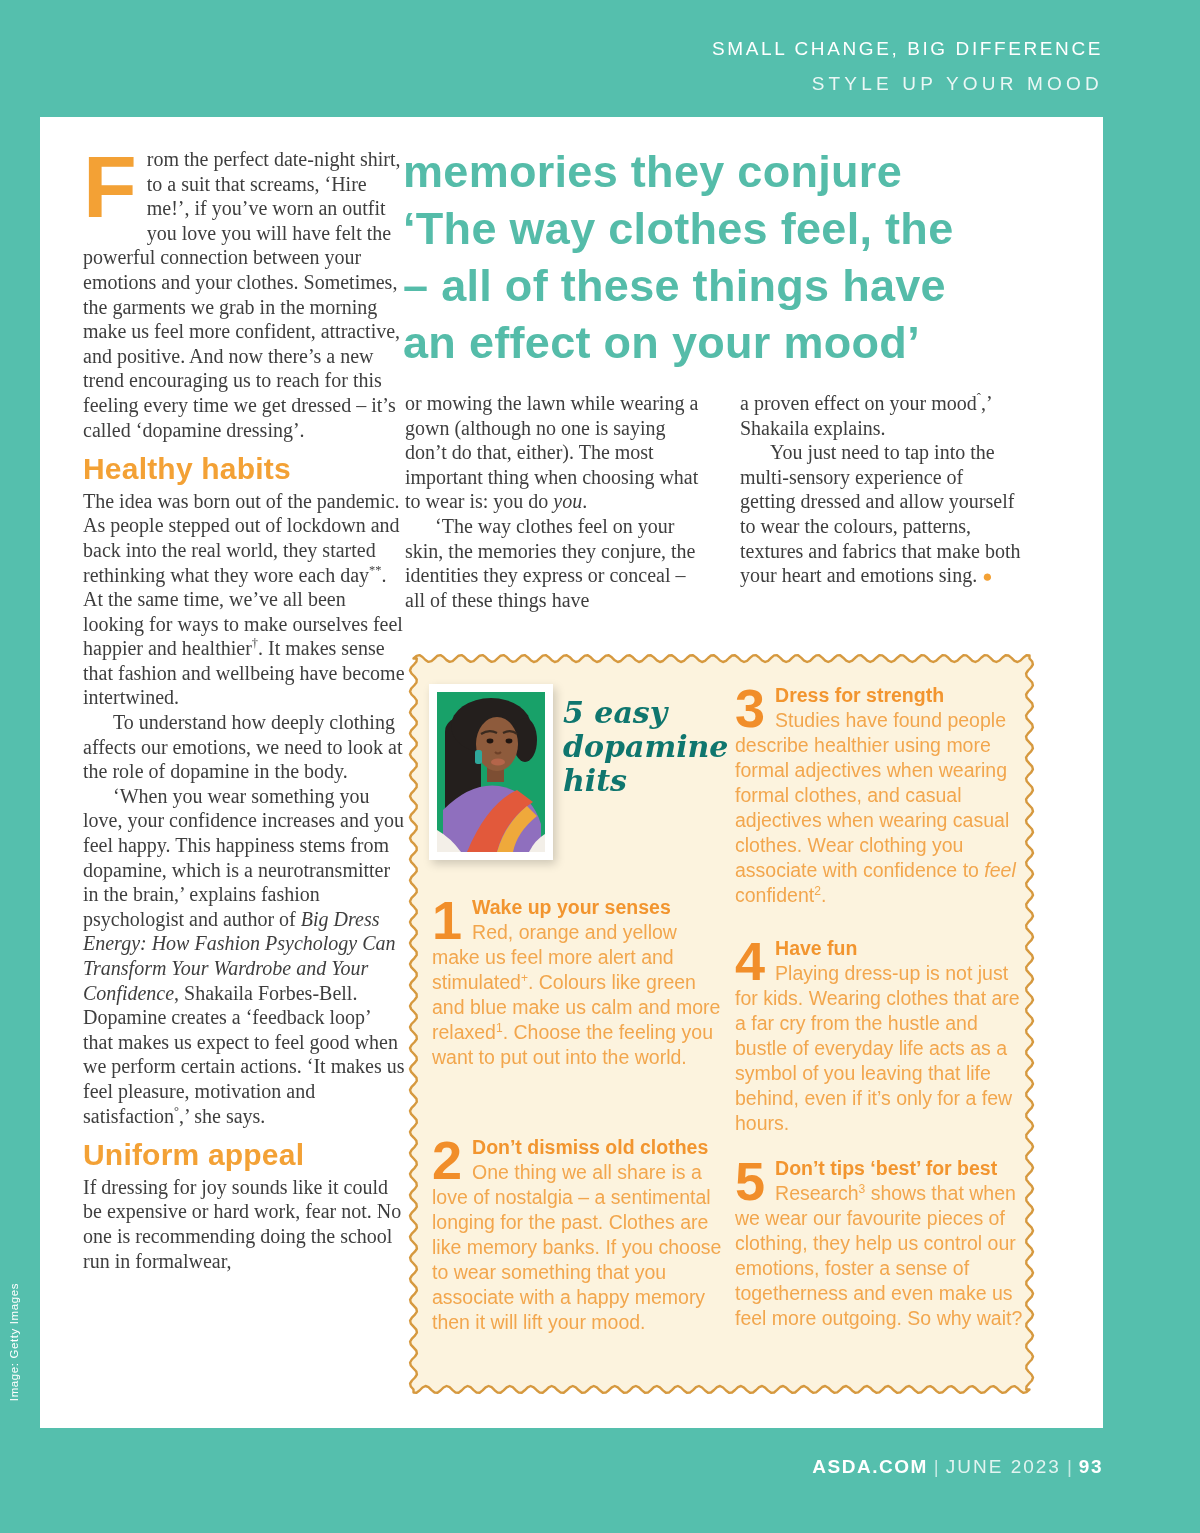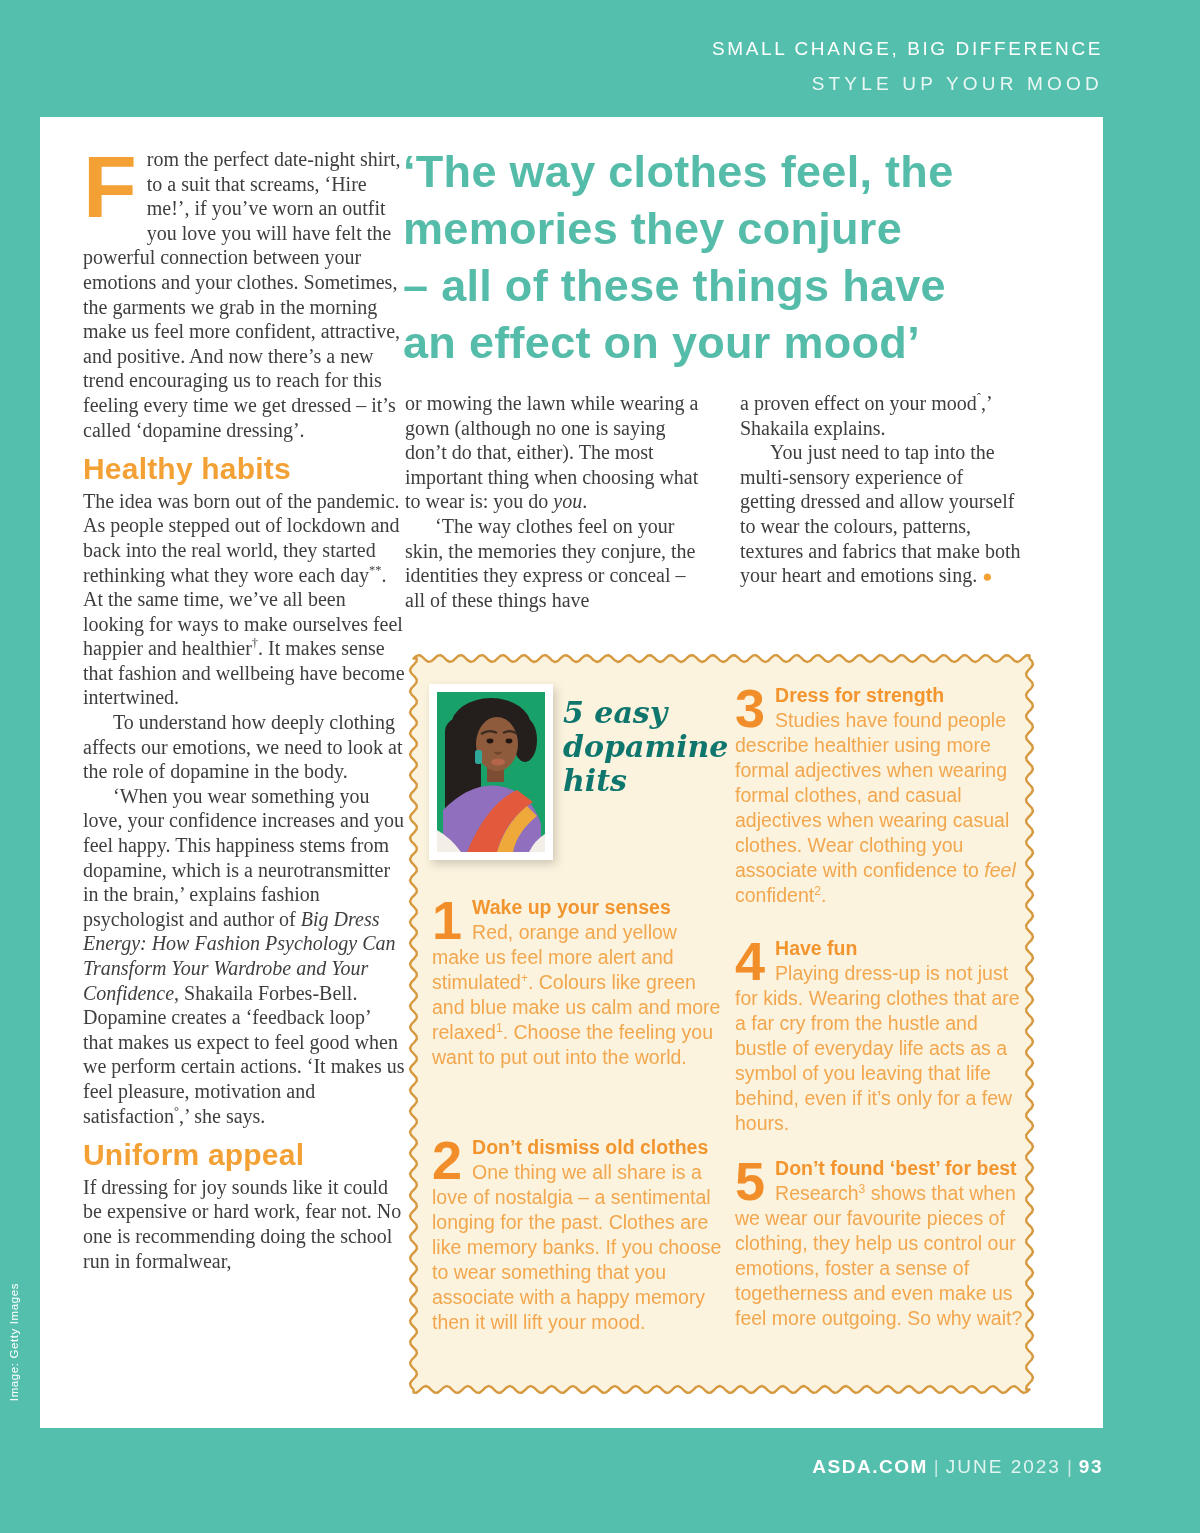--- a/index.html
+++ b/index.html
@@ -113,22 +113,22 @@
     <p><span class="dropcap">F</span><span><span>rom the perfect date-night shirt, to a suit that screams, ‘Hire me!’, if you’ve worn an outfit you love you will have felt the powerful connection between your emotions and your clothes. Sometimes, the garments we grab in the morning make us feel more confident, attractive, and positive. And now there’s a new trend encouraging us to reach for this feeling every time we get dressed – it’s called ‘dopamine dressing’.</span></span></p>
     <h2 class="section-heading">Healthy habits</h2>
     <p><span>The idea was born out of the pandemic. As people stepped out of lockdown and back into the real world, they started rethinking what they wore each day</span><span class="seg-sup">**</span><span>. At the same time, we’ve all been looking for ways to make ourselves feel happier and healthier</span><span class="seg-sup">†</span><span>. It makes sense that fashion and wellbeing have become intertwined.</span></p>
     <p class="indent"><span>To understand how deeply clothing affects our emotions, we need to look at the role of dopamine in the body.</span></p>
     <p class="indent"><span>‘When you wear something you love, your confidence increases and you feel happy. This happiness stems from dopamine, which is a neurotransmitter in the brain,’ explains fashion psychologist and author of </span><span class="seg-i">Big Dress Energy: How Fashion Psychology Can Transform Your Wardrobe and Your Confidence</span><span>, Shakaila Forbes-Bell. Dopamine creates a ‘feedback loop’ that makes us expect to feel good when we perform certain actions. ‘It makes us feel pleasure, motivation and satisfaction</span><span class="seg-sup">°</span><span>,’ she says.</span></p>
     <h2 class="section-heading">Uniform appeal</h2>
     <p><span>If dressing for joy sounds like it could be expensive or hard work, fear not. No one is recommending doing the school run in formalwear,</span></p>
   </div>
 
   <div class="pullquote">
+    <div>memories they conjure</div>
     <div>‘The way clothes feel, the</div>
-    <div>memories they conjure</div>
     <div>– all of these things have</div>
     <div>an effect on your mood’</div>
   </div>
 
   <div class="col-mid serif">
     <p><span>or mowing the lawn while wearing a gown (although no one is saying don’t do that, either). The most important thing when choosing what to wear is: you do </span><span class="seg-i">you</span><span>.</span></p>
     <p class="indent"><span>‘The way clothes feel on your skin, the memories they conjure, the identities they express or conceal – all of these things have</span></p>
   </div>
 
   <div class="col-right serif">
@@ -185,18 +185,18 @@
       <span class="tip-head">Dress for strength</span>
       <span class="tip-body"><span>Studies have found people describe healthier using more formal adjectives when wearing formal clothes, and casual adjectives when wearing casual clothes. Wear clothing you associate with confidence to </span><span class="seg-i">feel</span><span> confident</span><span class="seg-sup">2</span><span>.</span></span>
     </div>
     <div class="tip tip4">
       <span class="tip-num">4</span>
       <span class="tip-head">Have fun</span>
       <span class="tip-body"><span>Playing dress-up is not just for kids. Wearing clothes that are a far cry from the hustle and bustle of everyday life acts as a symbol of you leaving that life behind, even if it’s only for a few hours.</span></span>
     </div>
     <div class="tip tip5">
       <span class="tip-num">5</span>
-      <span class="tip-head">Don’t found ‘best’ for best</span>
+      <span class="tip-head">Don’t tips ‘best’ for best</span>
       <span class="tip-body"><span>Research</span><span class="seg-sup">3</span><span> shows that when we wear our favourite pieces of clothing, they help us control our emotions, foster a sense of togetherness and even make us feel more outgoing. So why wait?</span></span>
     </div>
   </div>
 
 </div>
 
 </body></html>

